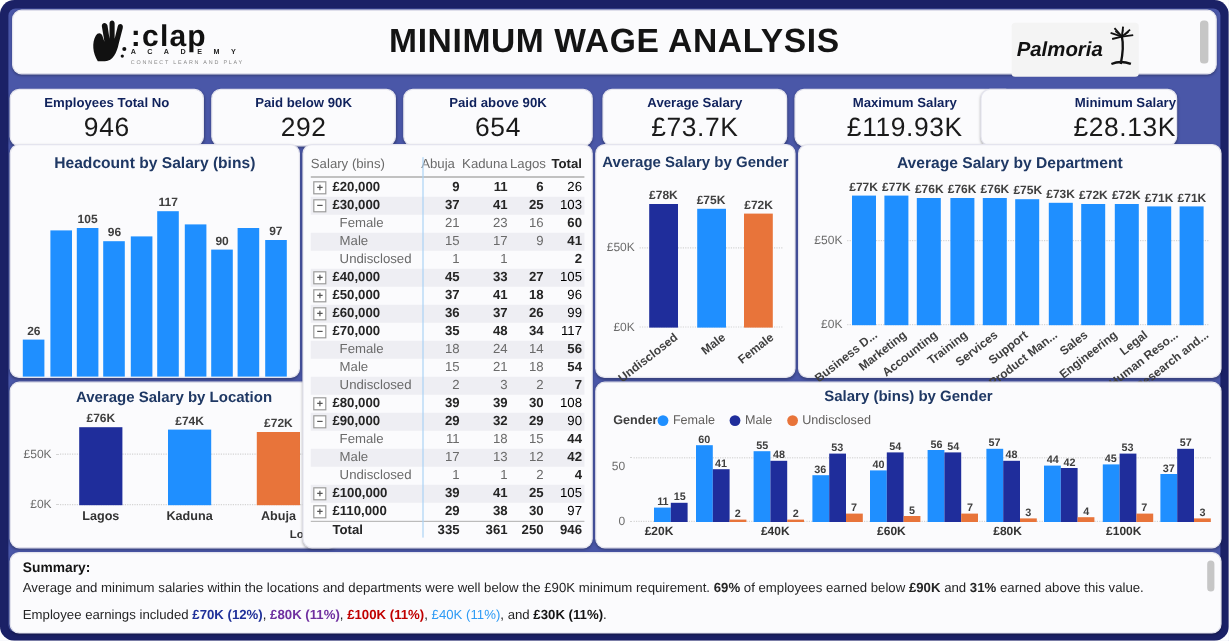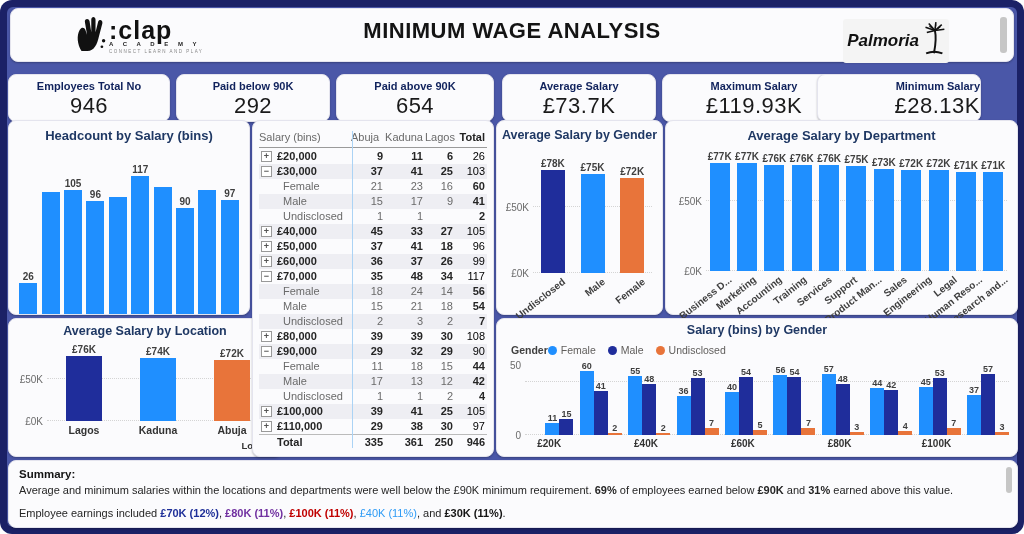--- a/index.html
+++ b/index.html
@@ -1,21 +1,21 @@
 <!DOCTYPE html>
 <html><head>
 <meta charset="utf-8">
 <style>
   html,body{margin:0;padding:0;background:#ffffff;font-family:"Liberation Sans",sans-serif;}
   #page{position:relative;width:1024px;height:534px;background:#1b2166;border-radius:12px;overflow:hidden;}
   #canvas{position:absolute;left:7px;top:7px;right:7px;bottom:7px;background:#4a57a8;border-radius:6px;}
   .card{position:absolute;background:#fbfbfd;border:1px solid #e4e4ee;border-radius:8px;box-shadow:0 1px 2px rgba(0,0,0,.25);}
   .chart-title{position:absolute;left:0;right:0;top:7px;text-align:center;font-size:13px;font-weight:bold;color:#1f3864;}
   
-  .main-title{position:absolute;left:0;right:0;top:9px;text-align:center;font-size:22px;font-weight:800;color:#141414;letter-spacing:.5px;}
+  .main-title{position:absolute;left:0;right:0;top:9px;text-align:center;font-size:28px;font-weight:800;color:#141414;letter-spacing:.5px;}
   .clap{position:absolute;left:62px;top:5px;display:flex;align-items:center;}
   .clap-text{margin-left:2px;}
   .clap-name{font-size:25px;font-weight:bold;color:#111;line-height:22px;letter-spacing:1px;}
   .clap-acad{font-size:6px;letter-spacing:4px;color:#222;font-weight:bold;}
   .clap-tag{font-size:4.5px;letter-spacing:1.5px;color:#888;margin-top:2px;}
   .palmoria{position:absolute;right:64px;top:10px;display:flex;align-items:center;background:#f4f4f4;border-radius:3px;padding:2px 4px;}
   .palmoria-name{font-size:17px;font-weight:800;font-style:italic;color:#111;}
   .scrollthumb{position:absolute;width:7px;background:#c6c6c6;border-radius:3px;}
   
   .kpi{top:67px;height:46px;text-align:center;}
@@ -509,21 +509,21 @@
             <span class="dot" style="background: rgb(31, 45, 155);"></span>
             <span>Male</span>
           </span>
           <span class="legend-item">
             <span class="dot" style="background: rgb(232, 116, 58);"></span>
             <span>Undisclosed</span>
           </span>
         </div>
       <div class="plot" id="plot-grouped" style="left:28px;right:8px;top:44px;height:72px;">
           <div class="gridline" style="bottom: 53.5px;"></div>
-          <span class="ytick" style="bottom: 70px; transform: translateY(50%); padding-left: 44px;">50</span>
+          <span class="ytick" style="bottom: 46px; transform: translateY(50%); padding-left: 44px;">50</span>
           <div class="gridline" style="bottom: 0px;"></div>
           <span class="ytick" style="bottom: 0px; transform: translateY(50%);">0</span>
           <div class="bars" style="height: 72px;">
             <div class="barwrap" style="flex-direction: row; align-items: flex-end;">
               <div style="display: flex; flex-direction: column; align-items: center; justify-content: flex-end; width: 14px;">
                 <div class="bar-label" style="font-size: 9px; margin-bottom: 0px;">11</div>
                 <div class="bar" style="width: 14px; height: 12px; background: rgb(31, 143, 255);"></div>
               </div>
               <div style="display: flex; flex-direction: column; align-items: center; justify-content: flex-end; width: 14px;">
                 <div class="bar-label" style="font-size: 9px; margin-bottom: 0px;">15</div>

